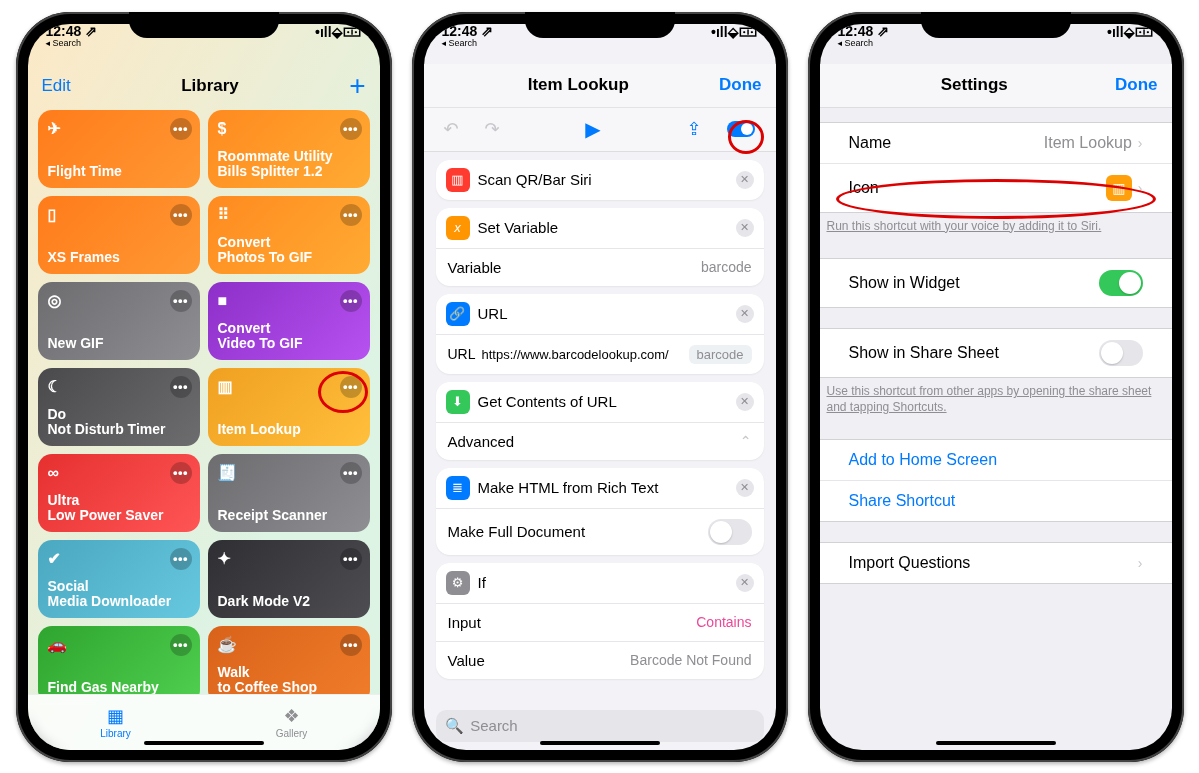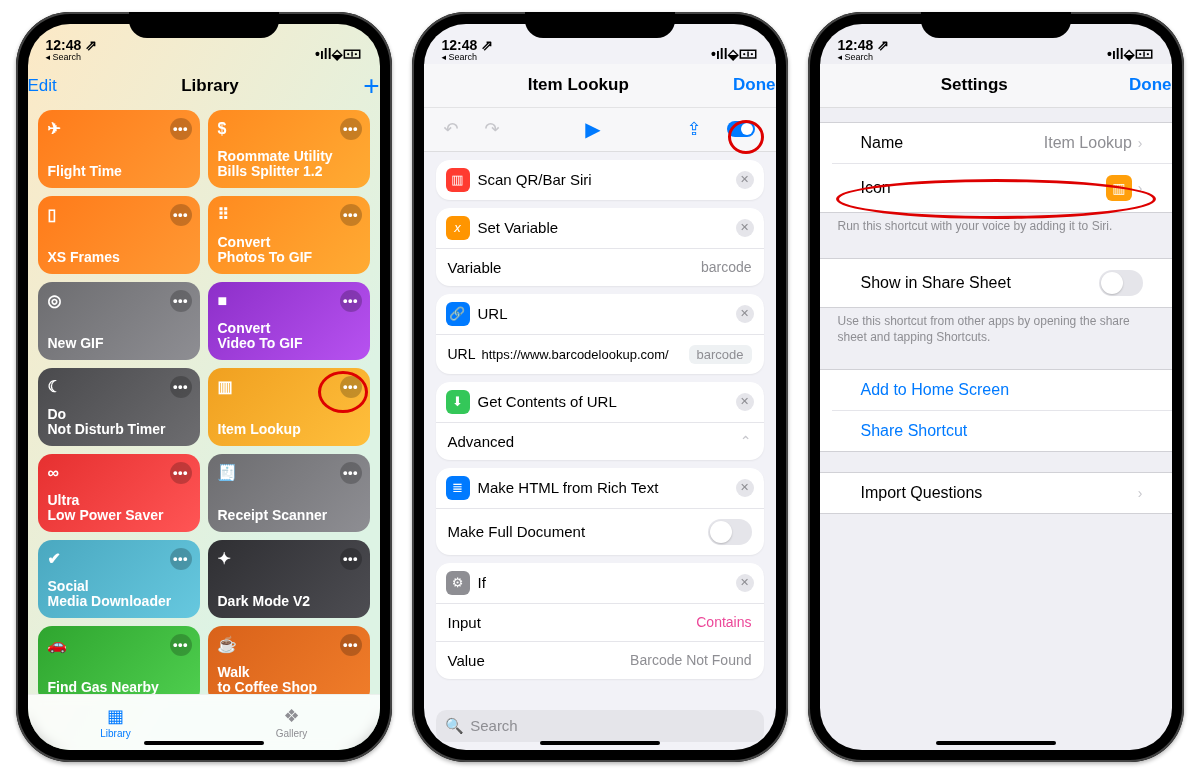--- a/index.html
+++ b/index.html
@@ -32,30 +32,30 @@
   .notch {
     position: absolute;
     top: 0; left: 50%;
     transform: translateX(-50%);
     width: 150px; height: 26px;
     background: #000;
     border-radius: 0 0 18px 18px;
     z-index: 50;
   }
   .status-bar {
-    height: 40px; display:flex; justify-content:space-between; align-items:flex-end;
+    height: 40px; display:flex; justify-content:space-between; align-items:flex-start;
     padding: 0 18px 2px; font-size: 14px; font-weight: 600; color:#000;
   }
   .status-bar .left { display:flex; flex-direction:column; line-height:1; gap:1px;}
   .status-bar .back { font-size: 9px; font-weight:400; color:#000;}
   .status-bar .time { display:flex; align-items:center; gap:4px;}
   .status-bar .right { display:flex; gap:0; align-items:center; font-size:14px;}
   .nav {
     height: 44px; display:flex; align-items:center; justify-content:space-between;
-    padding: 0 0; font-size:17px;
+    padding: 0 14px; font-size:17px;
   }
   .nav .title { font-weight:600; font-size:17px;}
   .nav .btn { color:#007aff; font-size:17px;}
   .nav .btn.add { font-size:28px; font-weight:300;}
   .content { flex:1; overflow:hidden; display:flex;flex-direction:column;}
   
   .screen.lib { background: linear-gradient(120deg,#fce9c6 0%,#ddf3e4 70%);}
   .lib-grid {
     flex:1; padding: 2px 10px; display:grid;
     grid-template-columns: 1fr 1fr; gap:8px; overflow:hidden;
@@ -129,26 +129,26 @@
   .chev{color:#c7c7cc;font-size:14px;}
   .search-bar{margin:0px 12px 8px;background:rgba(0,0,0,.05);border-radius:10px;
     display:flex;align-items:center;padding:7px 10px;gap:6px;color:#8e8e93;font-size:15px;}
 
   
   .screen.settings{background:#efeff4;}
   .screen.settings .nav{background:#f7f7f9;border-bottom:.5px solid rgba(0,0,0,.1);}
   .sgroup{margin-top:20px;background:#fff;border-top:.5px solid #d1d1d6;border-bottom:.5px solid #d1d1d6;}
   .sgroup.first{margin-top:14px;}
   .srow{display:flex;align-items:center;justify-content:space-between;
-    padding:11px 29px;font-size:16px;border-bottom:.5px solid #e5e5ea;margin-left:12px;}
+    padding:11px 29px;font-size:16px;border-bottom:.5px solid #e5e5ea;}
   .srow:last-child{border-bottom:none;}
   .srow .sl{color:#000;}
   .srow .sr{display:flex;align-items:center;gap:6px;color:#8e8e93;}
   .srow.link .sl{color:#007aff;}
-  .hint{font-size:12px;color:#8e8e93;padding:6px 18px 4px;line-height:1.3;}
+  .hint{font-size:12px;color:#8e8e93;padding:6px 7px 4px;line-height:1.3;text-decoration:underline;}
   .mini-icon{width:26px;height:26px;border-radius:6px;display:flex;
     align-items:center;justify-content:center;font-size:14px;color:#fff;}
   .ci-red{background:#ff3b30;}.ci-orange{background:#ff9500;}.ci-blue{background:#007aff;}
   .ci-green{background:#34c759;}.ci-gray{background:#8e8e93;}.ci-amber{background:#ff9f0a;}
   .circle-anno.ellipse{border-radius:50%/50%;}
 </style>
 </head>
 <body>
 
 <div class="phone">
@@ -417,20 +417,26 @@
           <span class="sl">Icon</span>
           <span class="sr">
               <span class="mini-icon ci-amber">▥</span>
               <span class="chev">›</span>
             </span>
         </div>
       </div>
       <div class="hint">Run this shortcut with your voice by adding it to Siri.</div>
       <div class="sgroup">
         <div class="srow">
+          <span class="sl">Show in Widget</span>
+          <span class="switch on"></span>
+        </div>
+      </div>
+      <div class="sgroup">
+        <div class="srow">
           <span class="sl">Show in Share Sheet</span>
           <span class="switch"></span>
         </div>
       </div>
       <div class="hint">Use this shortcut from other apps by opening the share sheet and tapping Shortcuts.</div>
       <div class="sgroup">
         <div class="srow link">
           <span class="sl">Add to Home Screen</span>
         </div>
         <div class="srow link">

